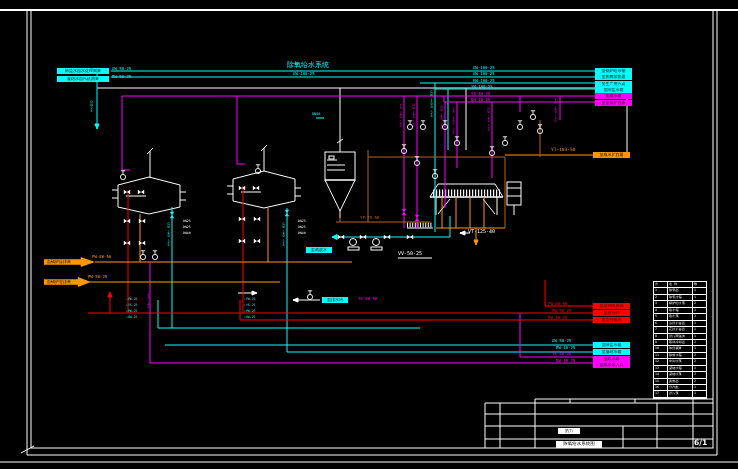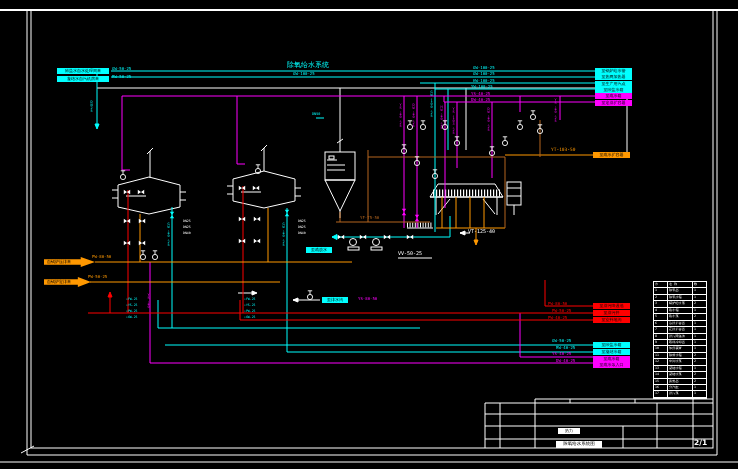--- a/index.html
+++ b/index.html
@@ -410,15 +410,15 @@
       </div>
       <div class="eq-row">
         <div class="eq-c">17</div>
         <div class="eq-c">排污泵</div>
         <div class="eq-c">1</div>
       </div>
     </div>
 
 <div class="tb-box" style="left:558px;top:428px;width:22px;height:6px;font-size:4px;">热力</div>
 <div class="tb-box" style="left:556px;top:441px;width:46px;height:7px;font-size:4.5px;">除氧给水系统图</div>
-<div id="page-num">2/1</div>
+<div id="page-num">6/1</div>
 
 </div>
 
 </body></html>

